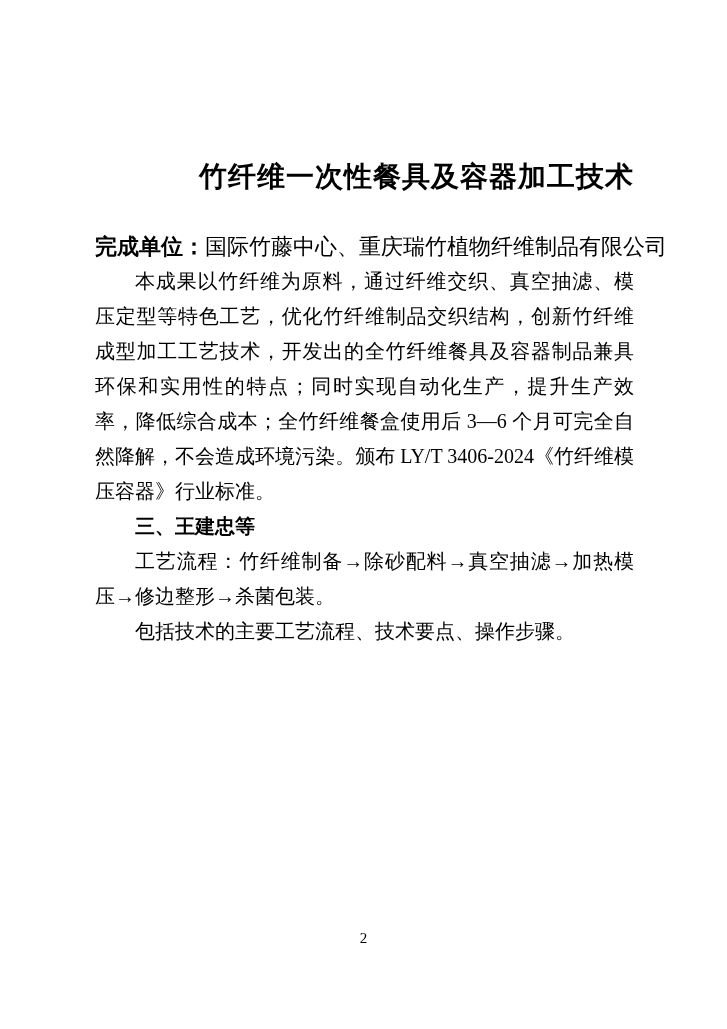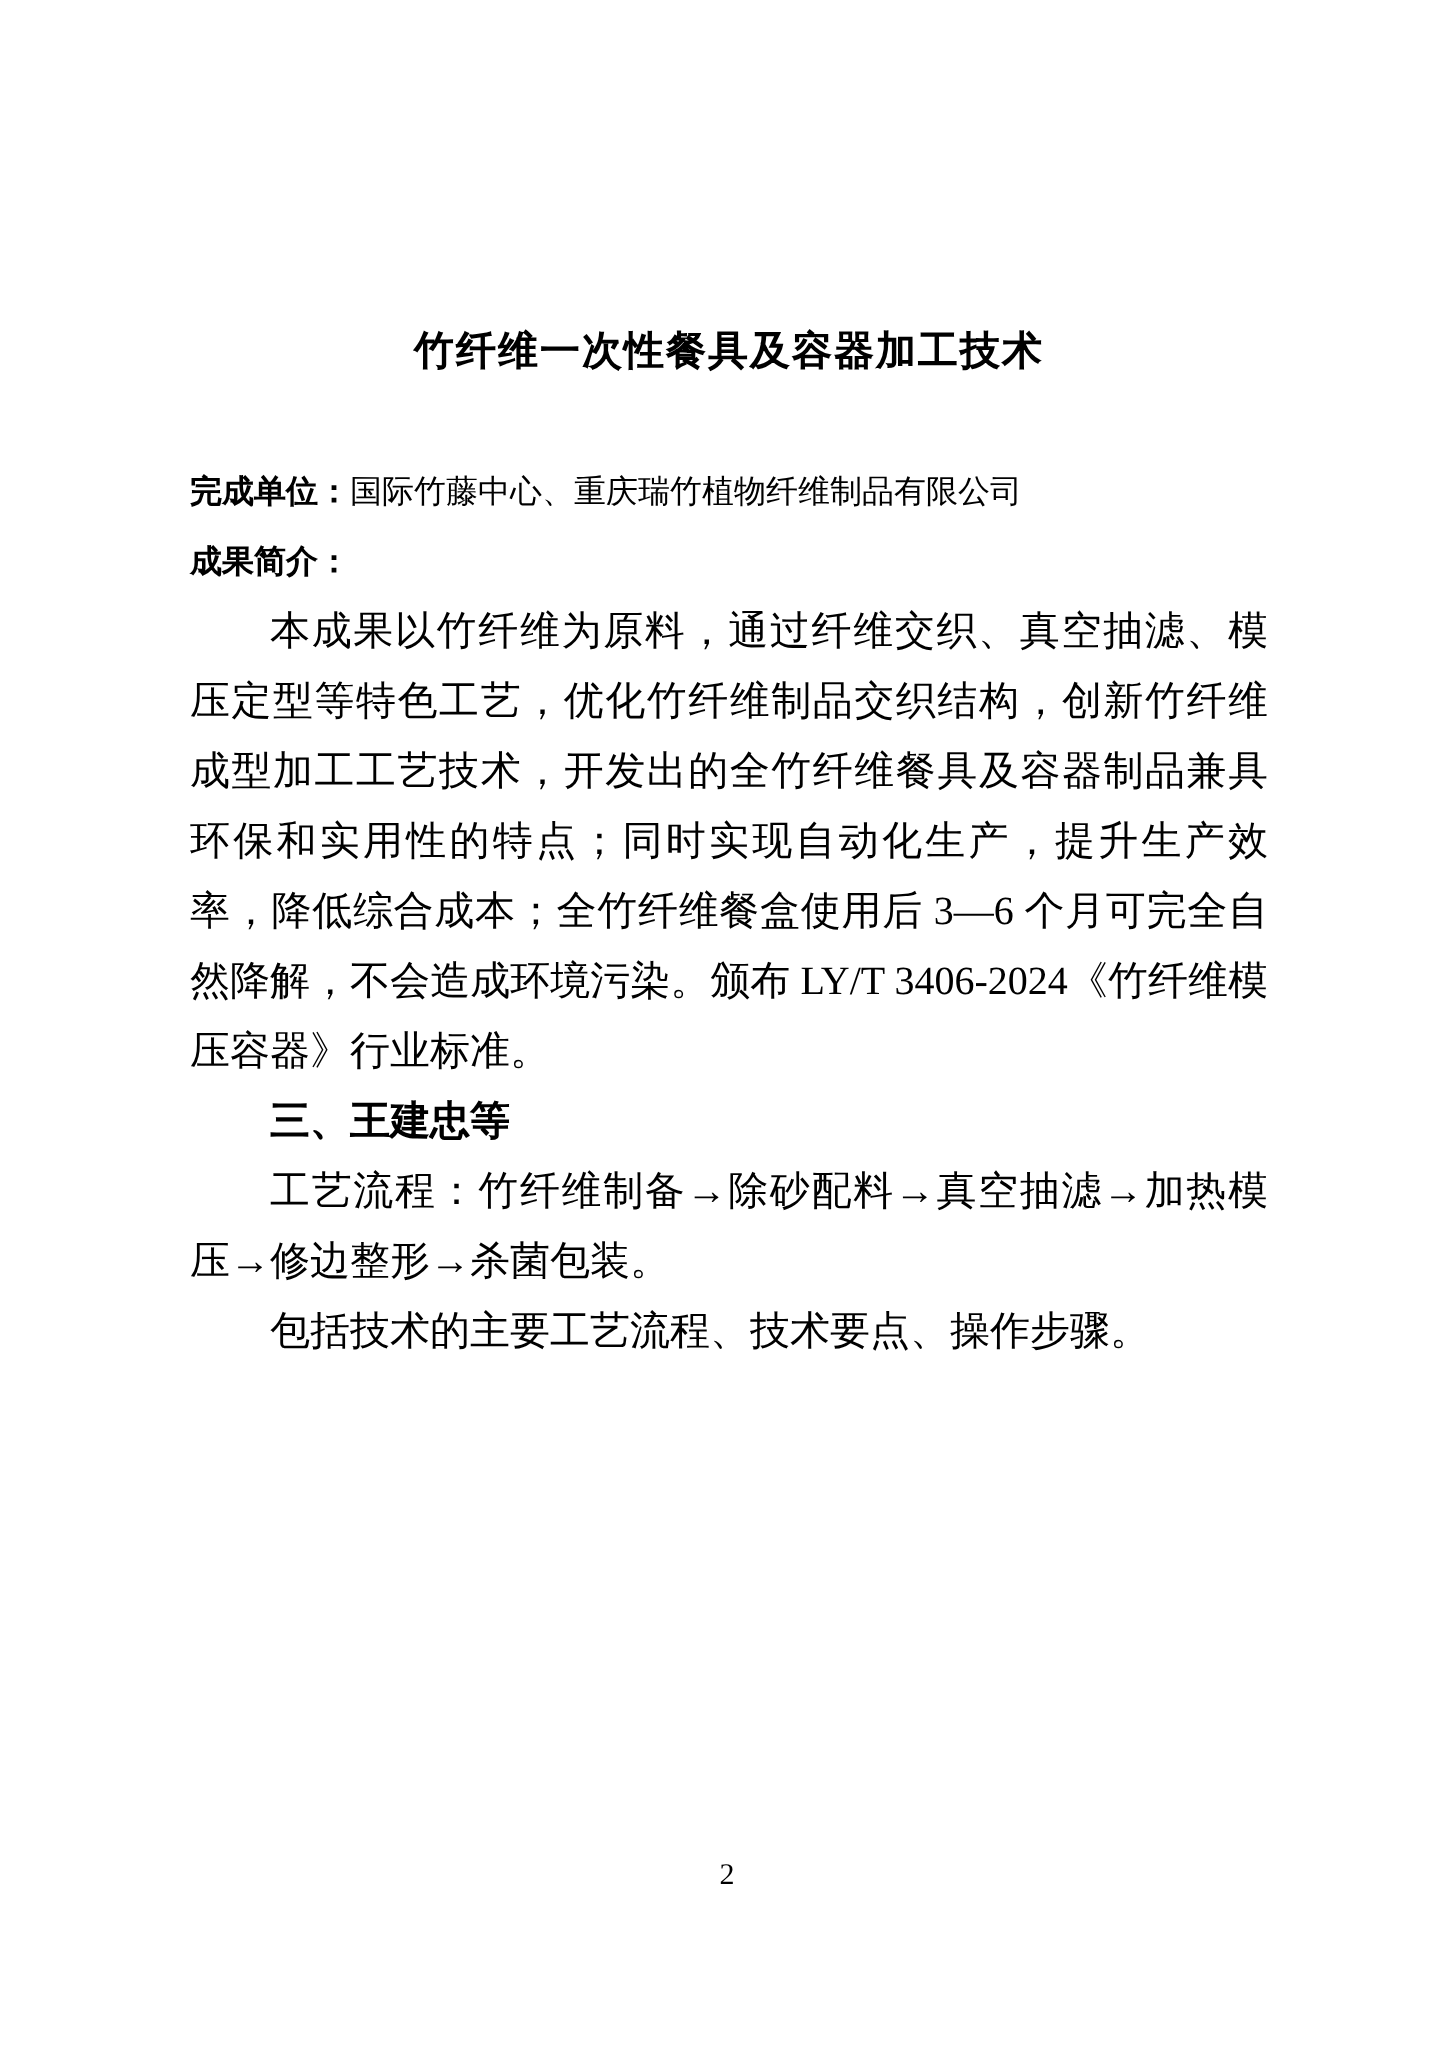--- a/index.html
+++ b/index.html
@@ -17,31 +17,32 @@
   }
   .page {
     position: absolute;
     left: 95px;
     top: 0;
     width: 539px;
     height: 1029px;
   }
   .doc-title {
     margin: 159px 0 35px 0;
-    font-size: 20px;
+    font-size: 28px;
     font-weight: bold;
     line-height: 35px;
-    text-align: center;
+    text-align: right;
     letter-spacing: 1px;
     font-family: "Liberation Serif", "DejaVu Serif", serif;
   }
   .meta-line {
-    font-size: 16px;
+    font-size: 22px;
     line-height: 35px;
     white-space: nowrap;
+    margin-top: 10px;
   }
   .meta-label {
     font-weight: bold;
     font-family: "Liberation Sans", "DejaVu Sans", sans-serif;
   }
   .meta-value {
     font-family: "Liberation Serif", "DejaVu Serif", serif;
   }
   .section-heading {
     font-size: 20px;
@@ -73,23 +74,20 @@
 <body>
 
 <div class="page">
 
   <h1 class="doc-title">竹纤维一次性餐具及容器加工技术</h1>
 
   <div class="meta">
     <div class="meta-line">
       <span class="meta-label">完成单位：</span><span class="meta-value">国际竹藤中心、重庆瑞竹植物纤维制品有限公司</span>
     </div>
-    <div class="meta-line">
-      <span class="meta-label">成果简介：</span><span class="meta-value"></span>
-    </div>
   </div>
 
 
   <div class="section">
     <p class="body-para">本成果以竹纤维为原料，通过纤维交织、真空抽滤、模压定型等特色工艺，优化竹纤维制品交织结构，创新竹纤维成型加工工艺技术，开发出的全竹纤维餐具及容器制品兼具环保和实用性的特点；同时实现自动化生产，提升生产效率，降低综合成本；全竹纤维餐盒使用后 3—6 个月可完全自然降解，不会造成环境污染。颁布 LY/T 3406-2024《竹纤维模压容器》行业标准。</p>
   </div>
 
   <div class="section">
     <div class="section-heading">三、王建忠等</div>
     <p class="body-para">工艺流程：竹纤维制备→除砂配料→真空抽滤→加热模压→修边整形→杀菌包装。</p>

